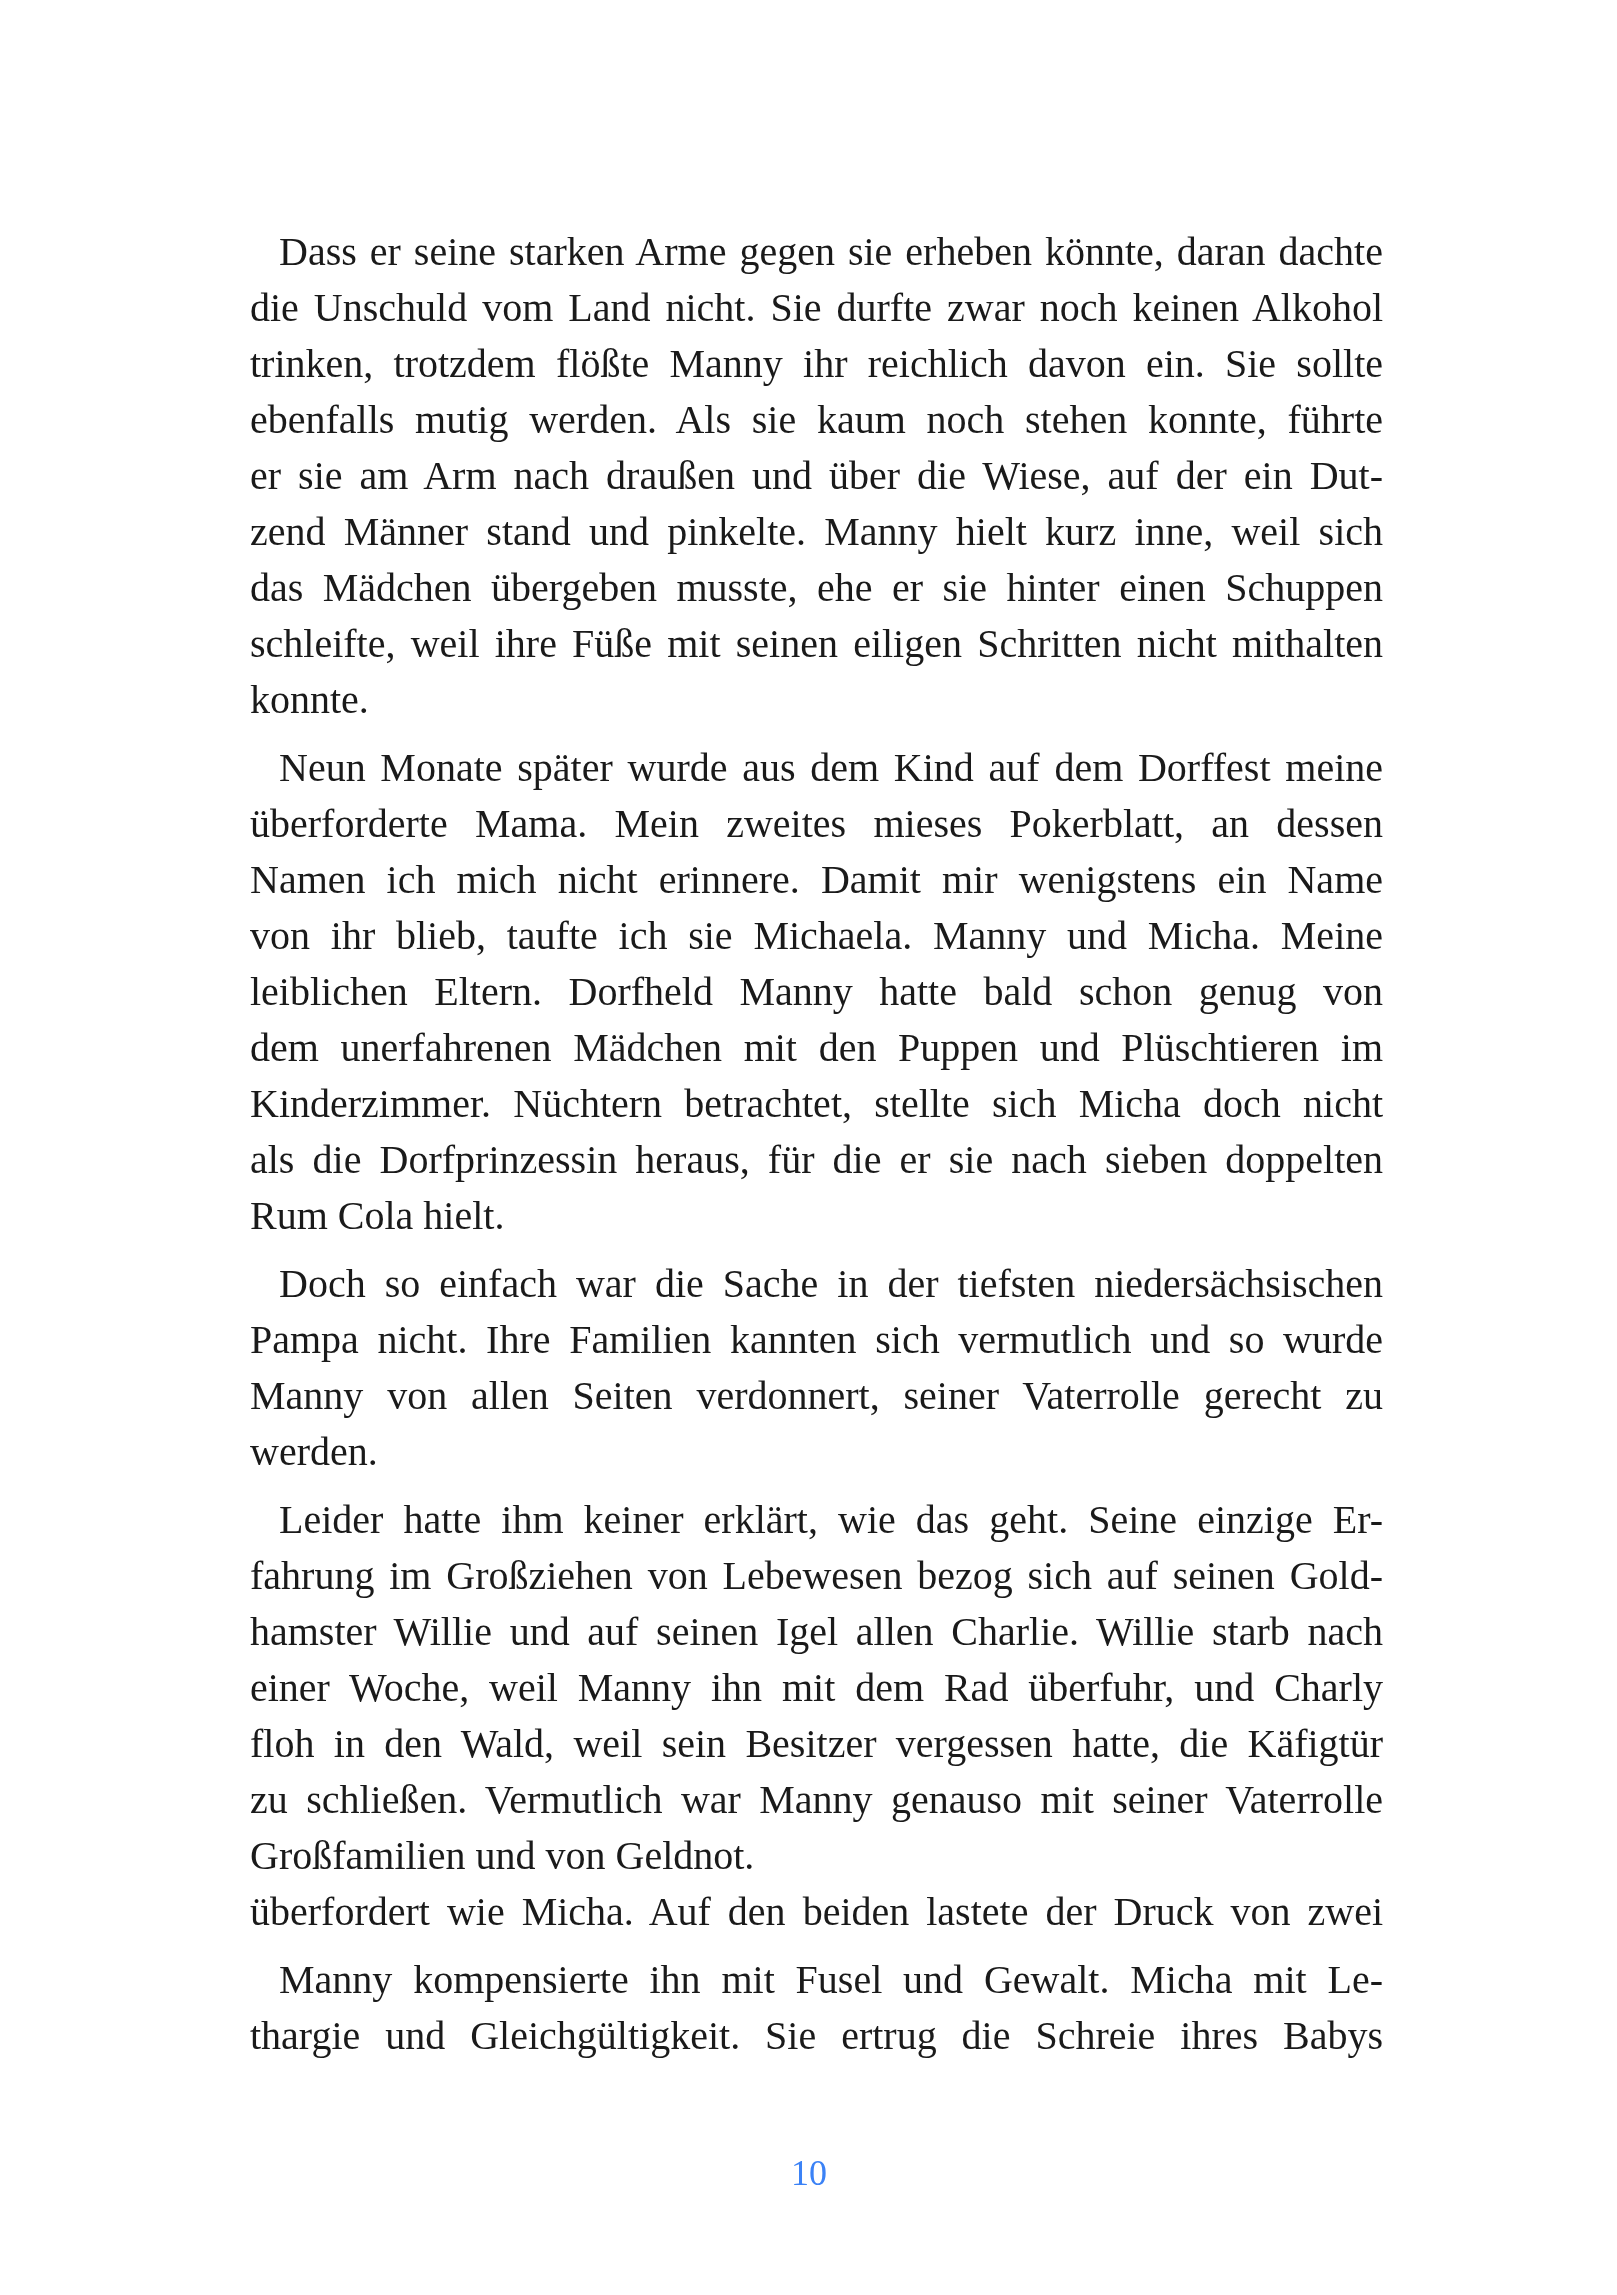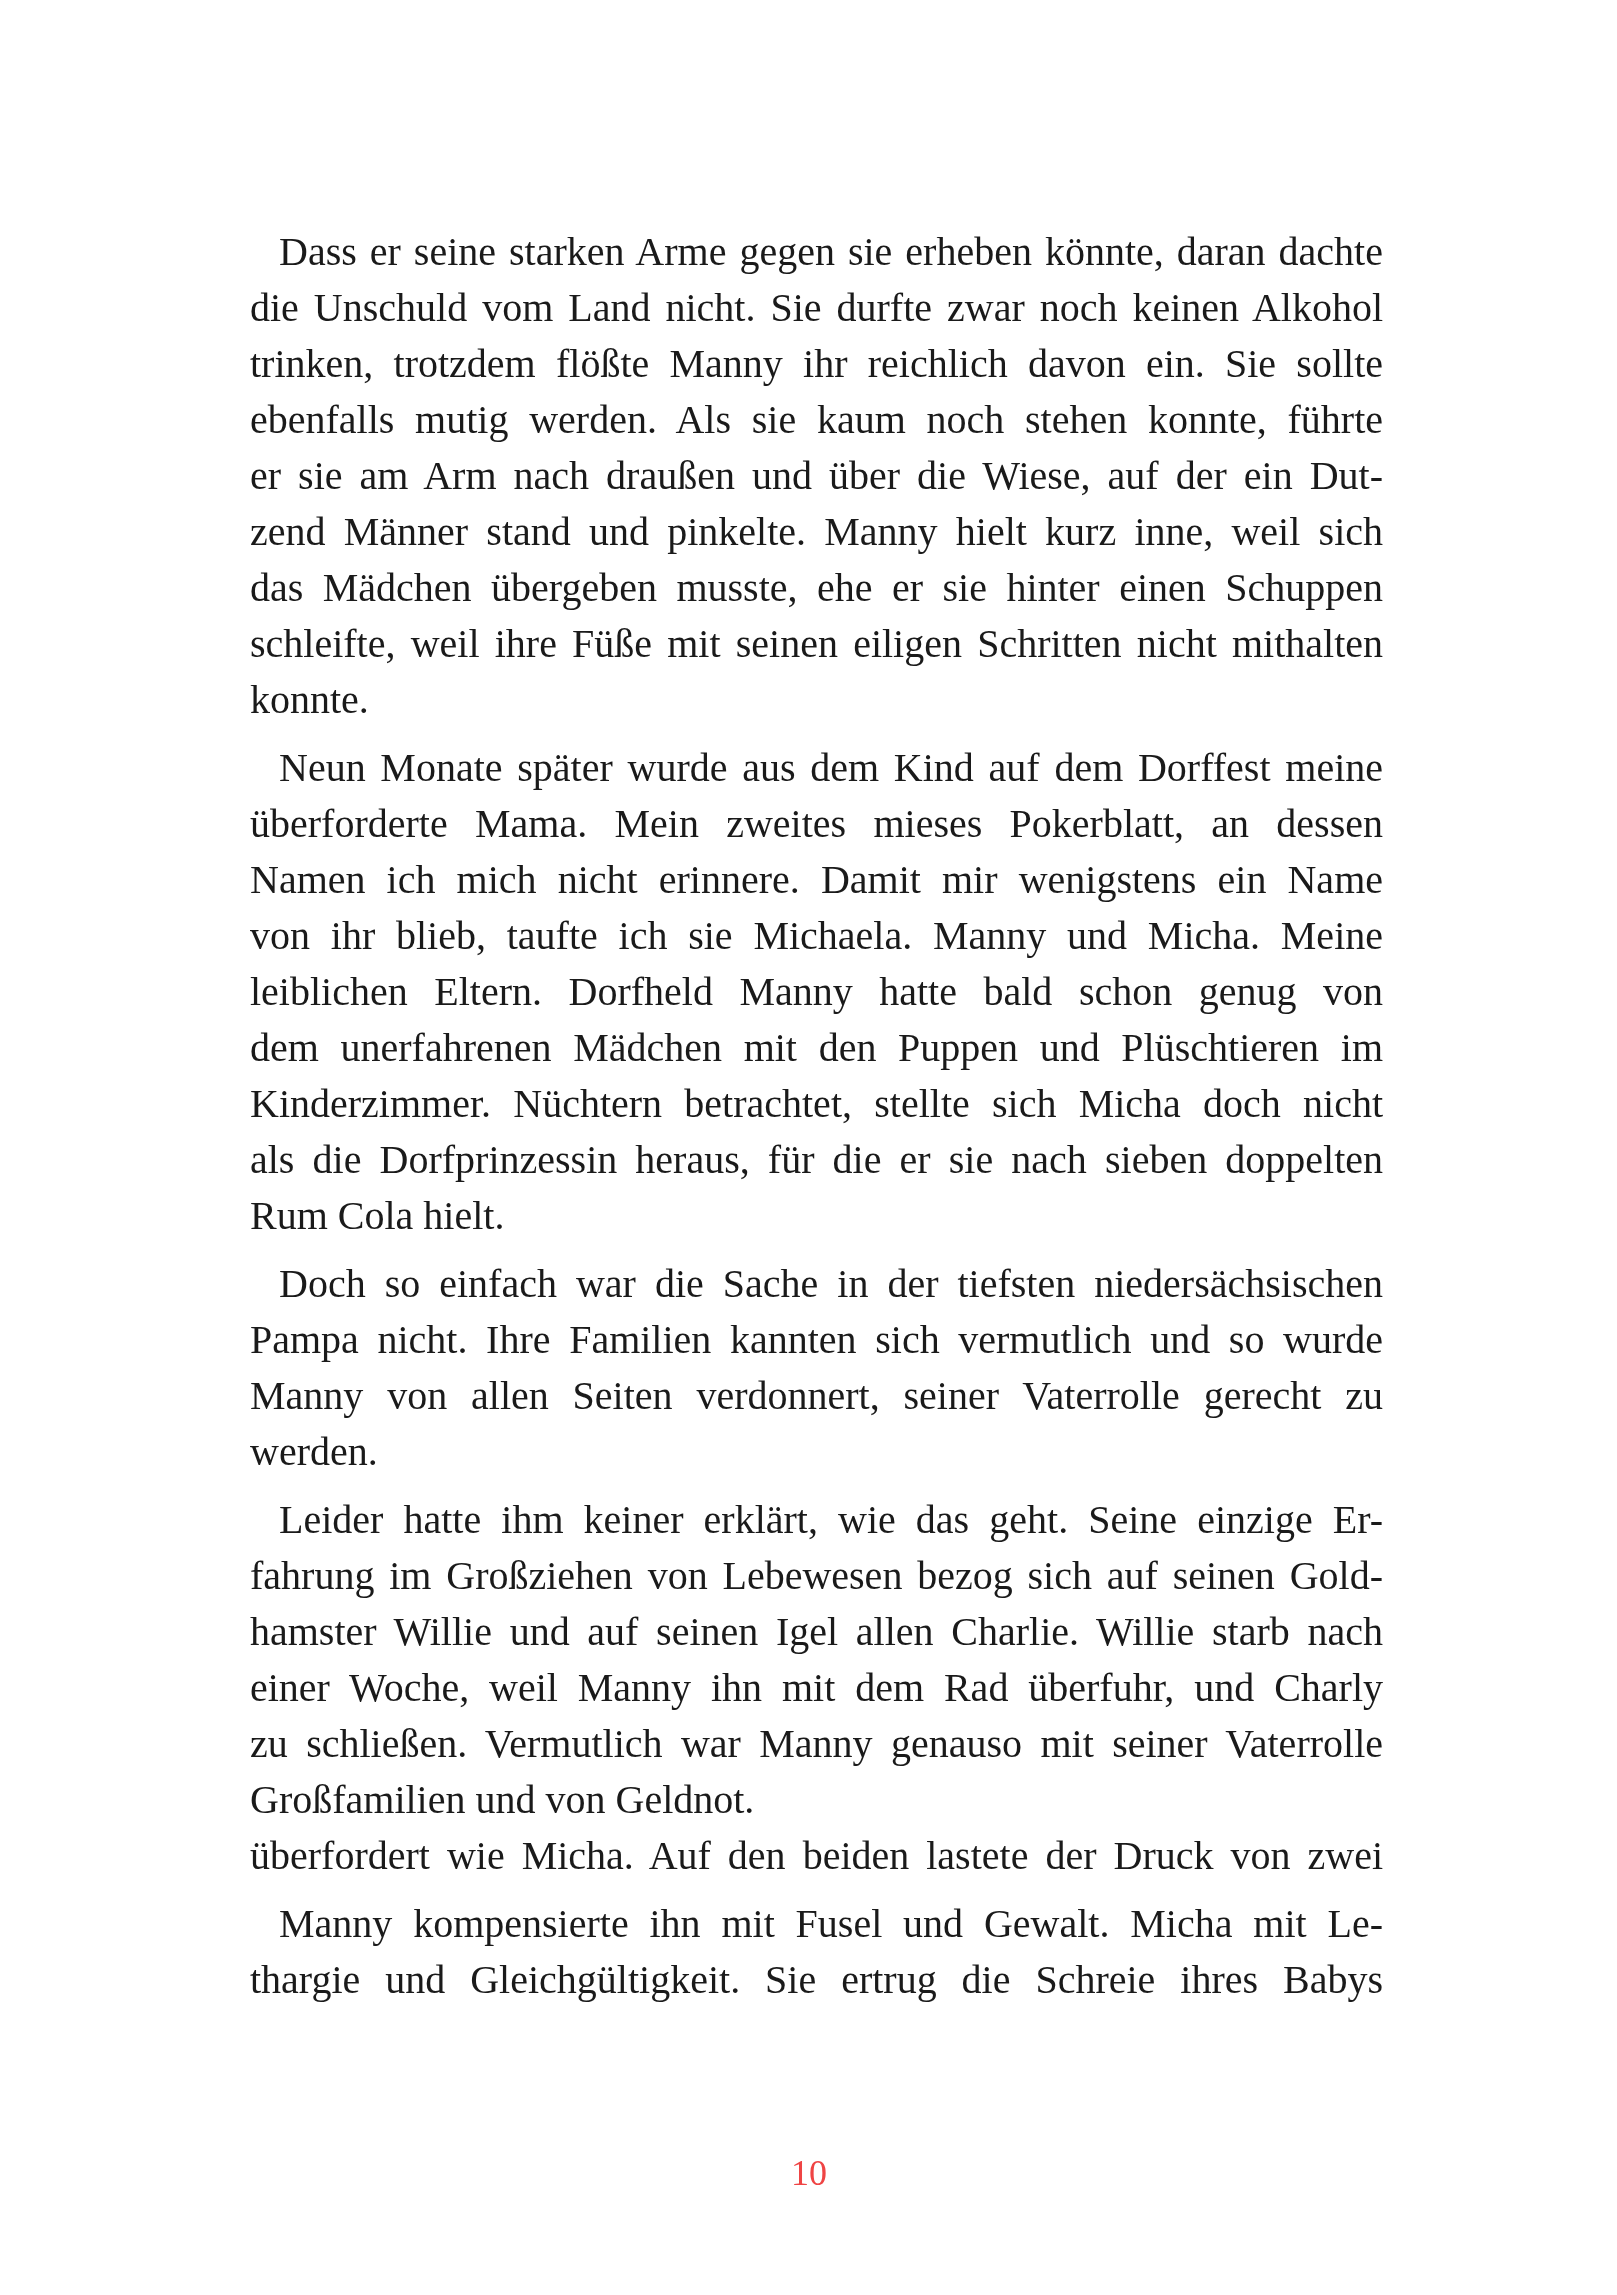--- a/index.html
+++ b/index.html
@@ -28,21 +28,21 @@
   }
   .line.last { text-align-last: left; }
   .line.indent { padding-left: 29px; }
   .page-number {
     position: absolute;
     left: 0; width: 1618px;
     top: 2152px;
     text-align: center;
     font-family: "Liberation Serif", "DejaVu Serif", serif;
     font-size: 36px;
-    color: #ef4444;
+    color: #3b82f6;
   }
 </style>
 </head>
 <body>
 
 <div class="page">
   <div class="text-block">
 
     <div class="para">
       <span class="line indent">Dass er seine starken Arme gegen sie erheben könnte, daran dachte</span>
@@ -73,20 +73,21 @@
       <span class="line">Pampa nicht. Ihre Familien kannten sich vermutlich und so wurde</span>
       <span class="line">Manny von allen Seiten verdonnert, seiner Vaterrolle gerecht zu</span>
       <span class="line last">werden.</span>
     </div>
 
     <div class="para">
       <span class="line indent">Leider hatte ihm keiner erklärt, wie das geht. Seine einzige Er-</span>
       <span class="line">fahrung im Großziehen von Lebewesen bezog sich auf seinen Gold-</span>
       <span class="line">hamster Willie und auf seinen Igel allen Charlie. Willie starb nach</span>
       <span class="line">einer Woche, weil Manny ihn mit dem Rad überfuhr, und Charly</span>
+      <span class="line">floh in den Wald, weil sein Besitzer vergessen hatte, die Käfigtür</span>
       <span class="line">zu schließen. Vermutlich war Manny genauso mit seiner Vaterrolle</span>
       <span class="line last">Großfamilien und von Geldnot.</span>
       <span class="line">überfordert wie Micha. Auf den beiden lastete der Druck von zwei</span>
     </div>
 
     <div class="para">
       <span class="line indent">Manny kompensierte ihn mit Fusel und Gewalt. Micha mit Le-</span>
       <span class="line">thargie und Gleichgültigkeit. Sie ertrug die Schreie ihres Babys</span>
     </div>
 

